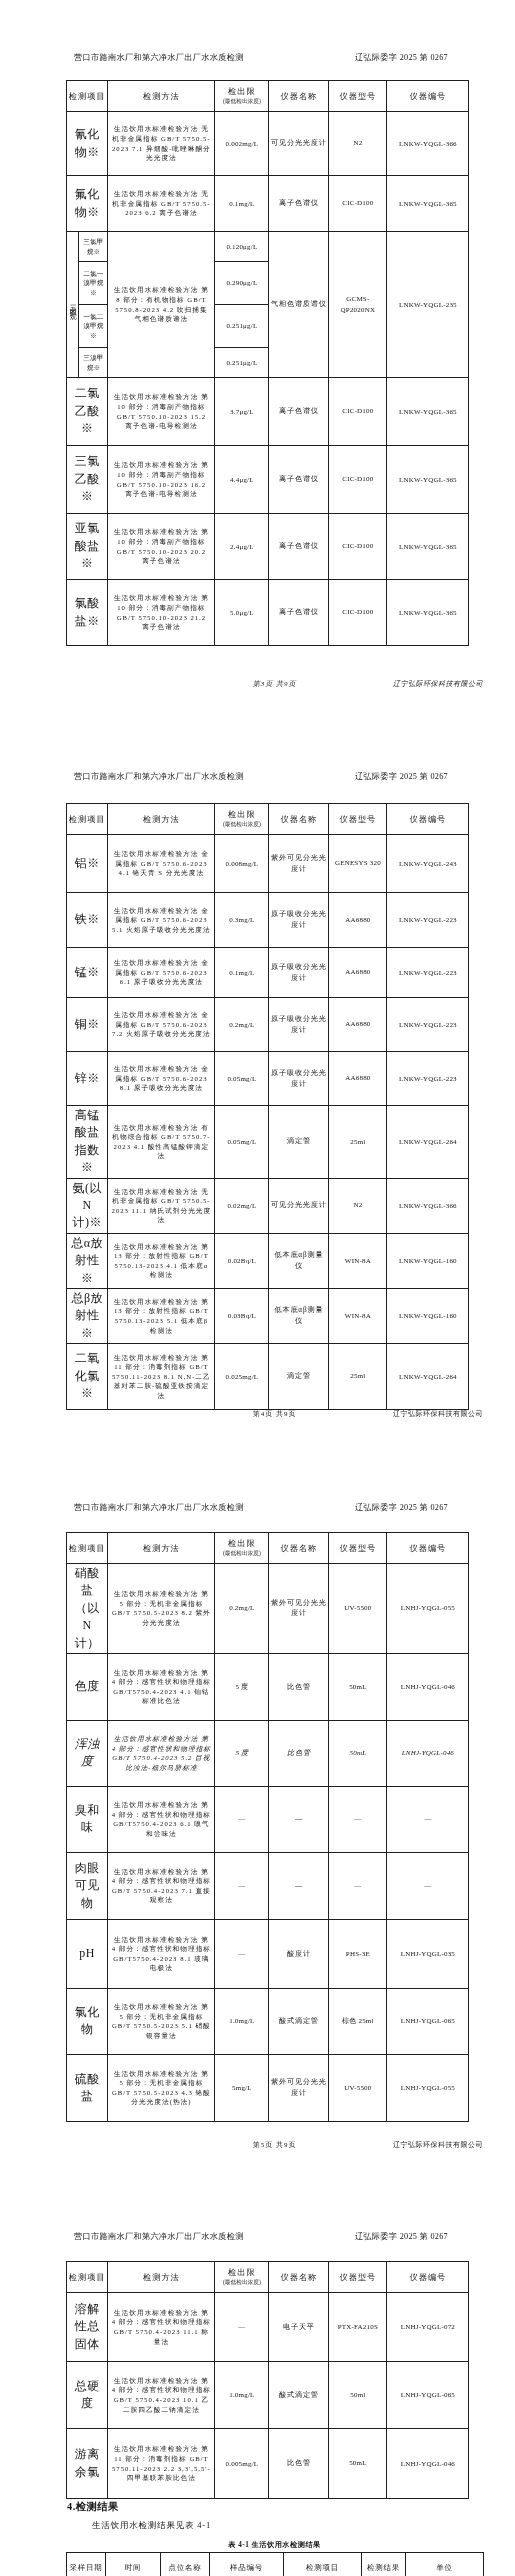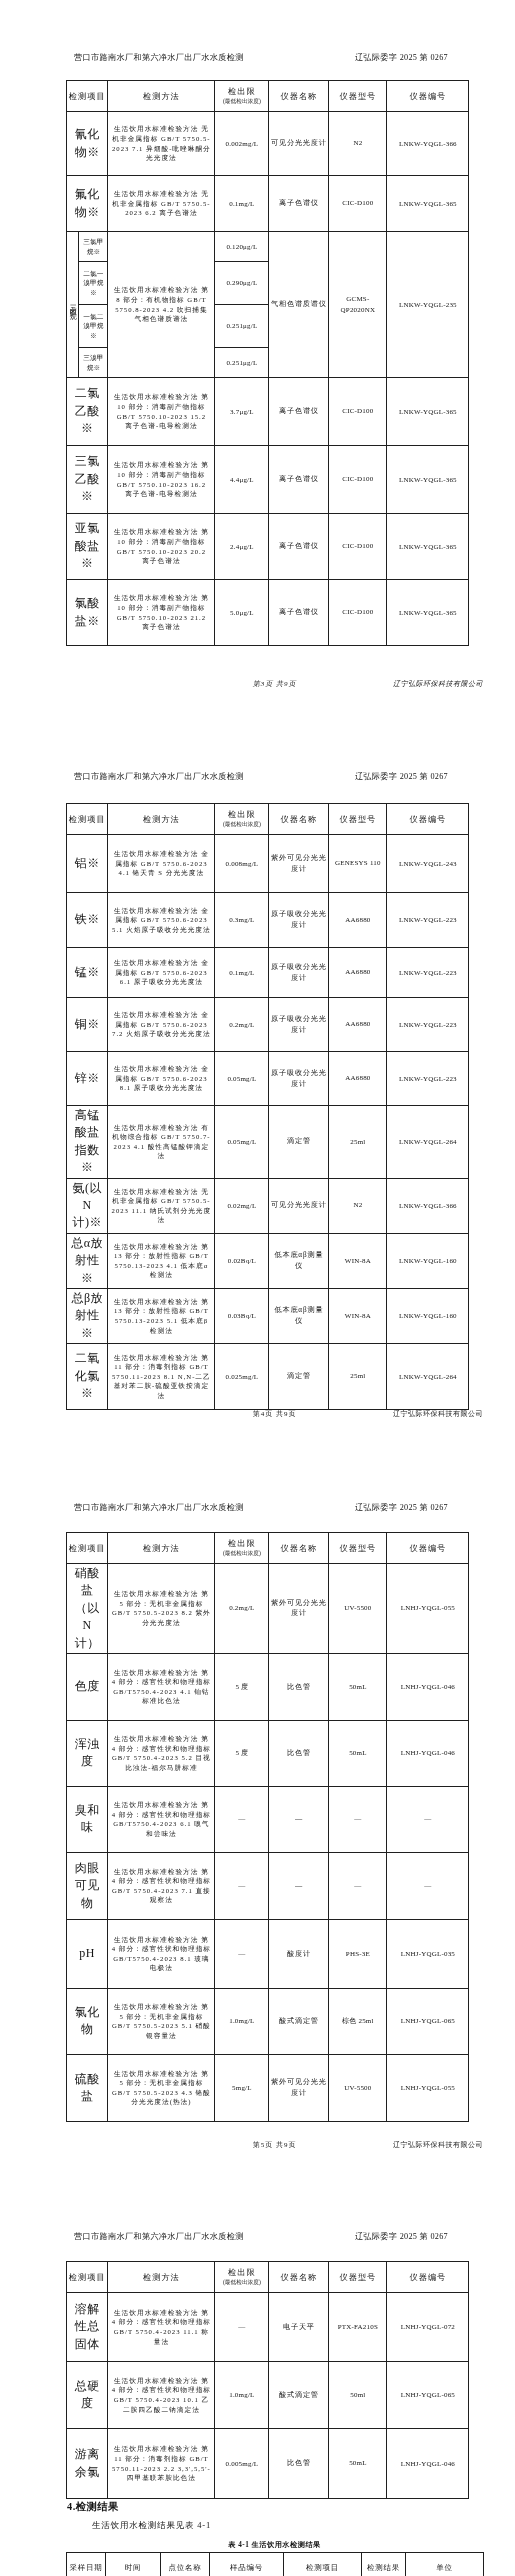--- a/index.html
+++ b/index.html
@@ -175,21 +175,21 @@
             </td>
             <td class="hcell">仪器名称</td>
             <td class="hcell">仪器型号</td>
             <td class="hcell">仪器编号</td>
           </tr>
           <tr style="height: 58px;">
             <td class="cell-item" colspan="2">铝※</td>
             <td class="cell-method">生活饮用水标准检验方法 金属指标 GB/T 5750.6-2023 4.1 铬天青 S 分光光度法</td>
             <td class="cell-limit">0.008mg/L</td>
             <td class="cell-instr">紫外可见分光光度计</td>
-            <td class="cell-model">GENESYS 110</td>
+            <td class="cell-model">GENESYS 320</td>
             <td class="cell-code">LNKW-YQGL-243</td>
           </tr>
           <tr style="height: 55px;">
             <td class="cell-item" colspan="2">铁※</td>
             <td class="cell-method">生活饮用水标准检验方法 金属指标 GB/T 5750.6-2023 5.1 火焰原子吸收分光光度法</td>
             <td class="cell-limit">0.3mg/L</td>
             <td class="cell-instr">原子吸收分光光度计</td>
             <td class="cell-model">AA6880</td>
             <td class="cell-code">LNKW-YQGL-223</td>
           </tr>
@@ -300,21 +300,21 @@
             <td class="cell-code">LNHJ-YQGL-055</td>
           </tr>
           <tr style="height: 67px;">
             <td class="cell-item" colspan="2">色度</td>
             <td class="cell-method">生活饮用水标准检验方法 第 4 部分：感官性状和物理指标 GB/T5750.4-2023 4.1 铂钴标准比色法</td>
             <td class="cell-limit">5 度</td>
             <td class="cell-instr">比色管</td>
             <td class="cell-model">50mL</td>
             <td class="cell-code">LNHJ-YQGL-046</td>
           </tr>
-          <tr style="height: 66px;">
+          <tr style="height: 66px; font-style: italic;">
             <td class="cell-item" colspan="2">浑浊度</td>
             <td class="cell-method">生活饮用水标准检验方法 第 4 部分：感官性状和物理指标 GB/T 5750.4-2023 5.2 目视比浊法-福尔马肼标准</td>
             <td class="cell-limit">5 度</td>
             <td class="cell-instr">比色管</td>
             <td class="cell-model">50mL</td>
             <td class="cell-code">LNHJ-YQGL-046</td>
           </tr>
           <tr style="height: 66px;">
             <td class="cell-item" colspan="2">臭和味</td>
             <td class="cell-method">生活饮用水标准检验方法 第 4 部分：感官性状和物理指标 GB/T5750.4-2023 6.1 嗅气和尝味法</td>

